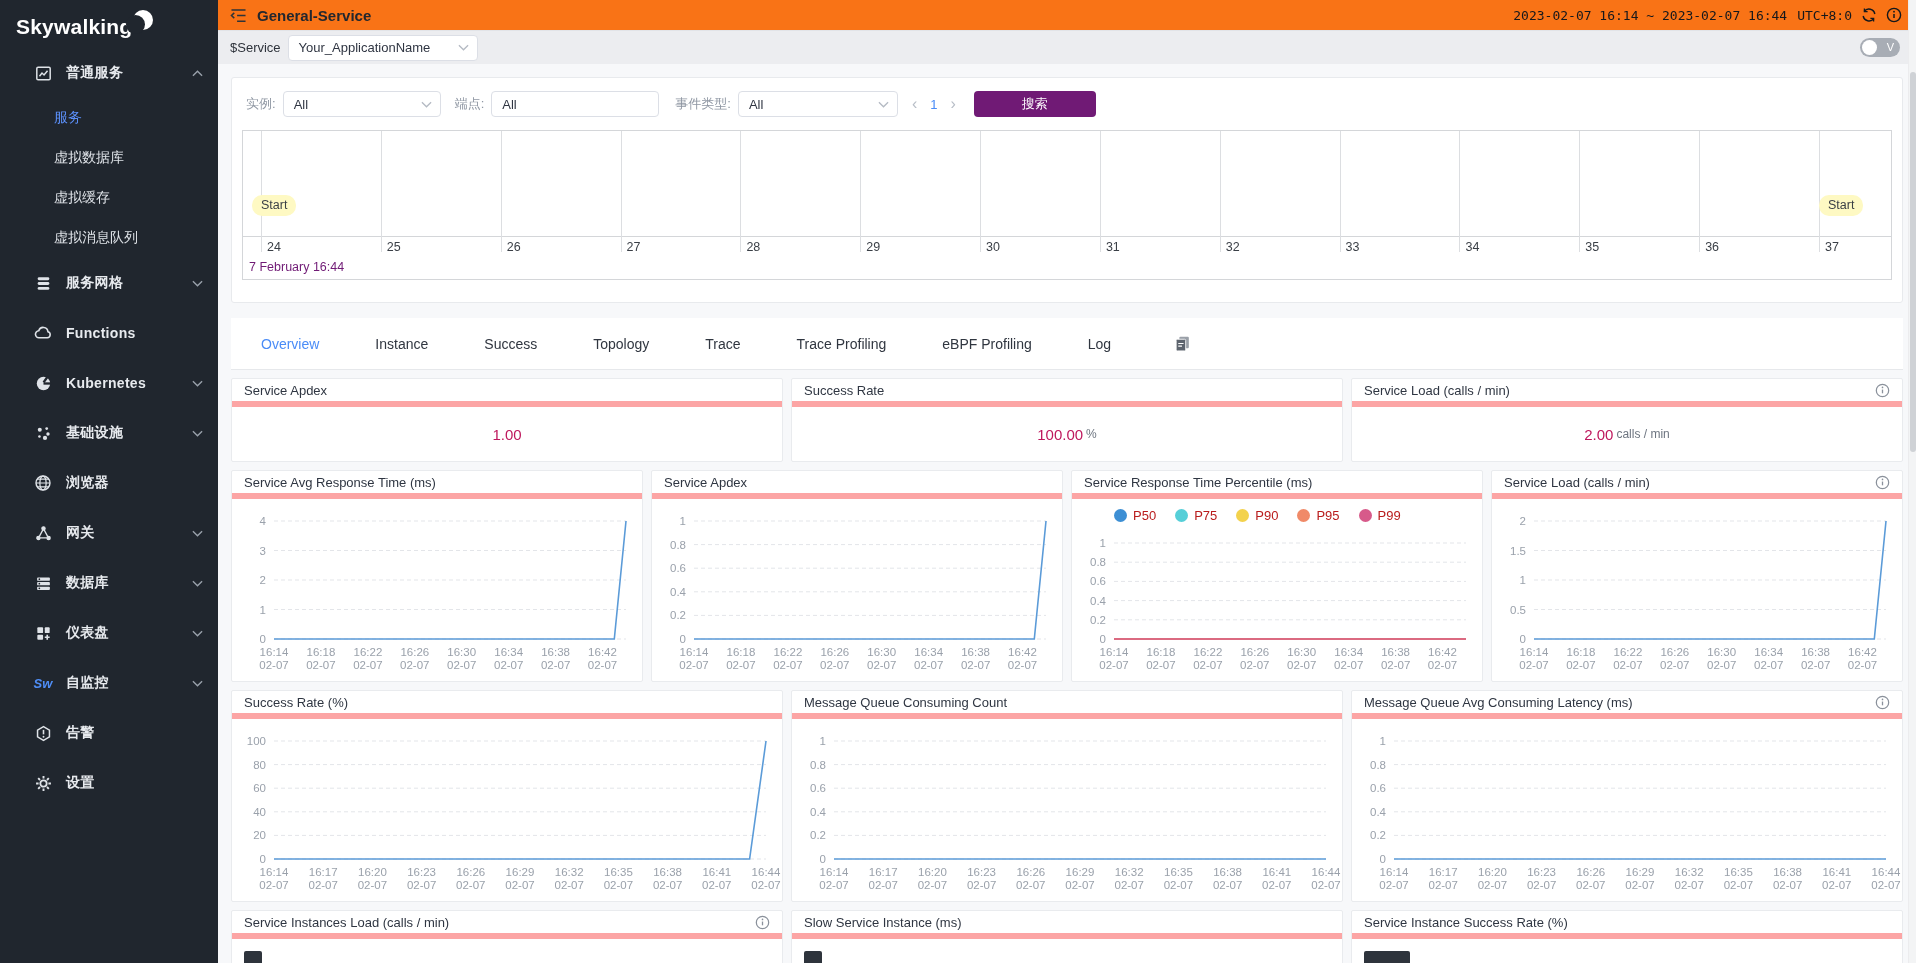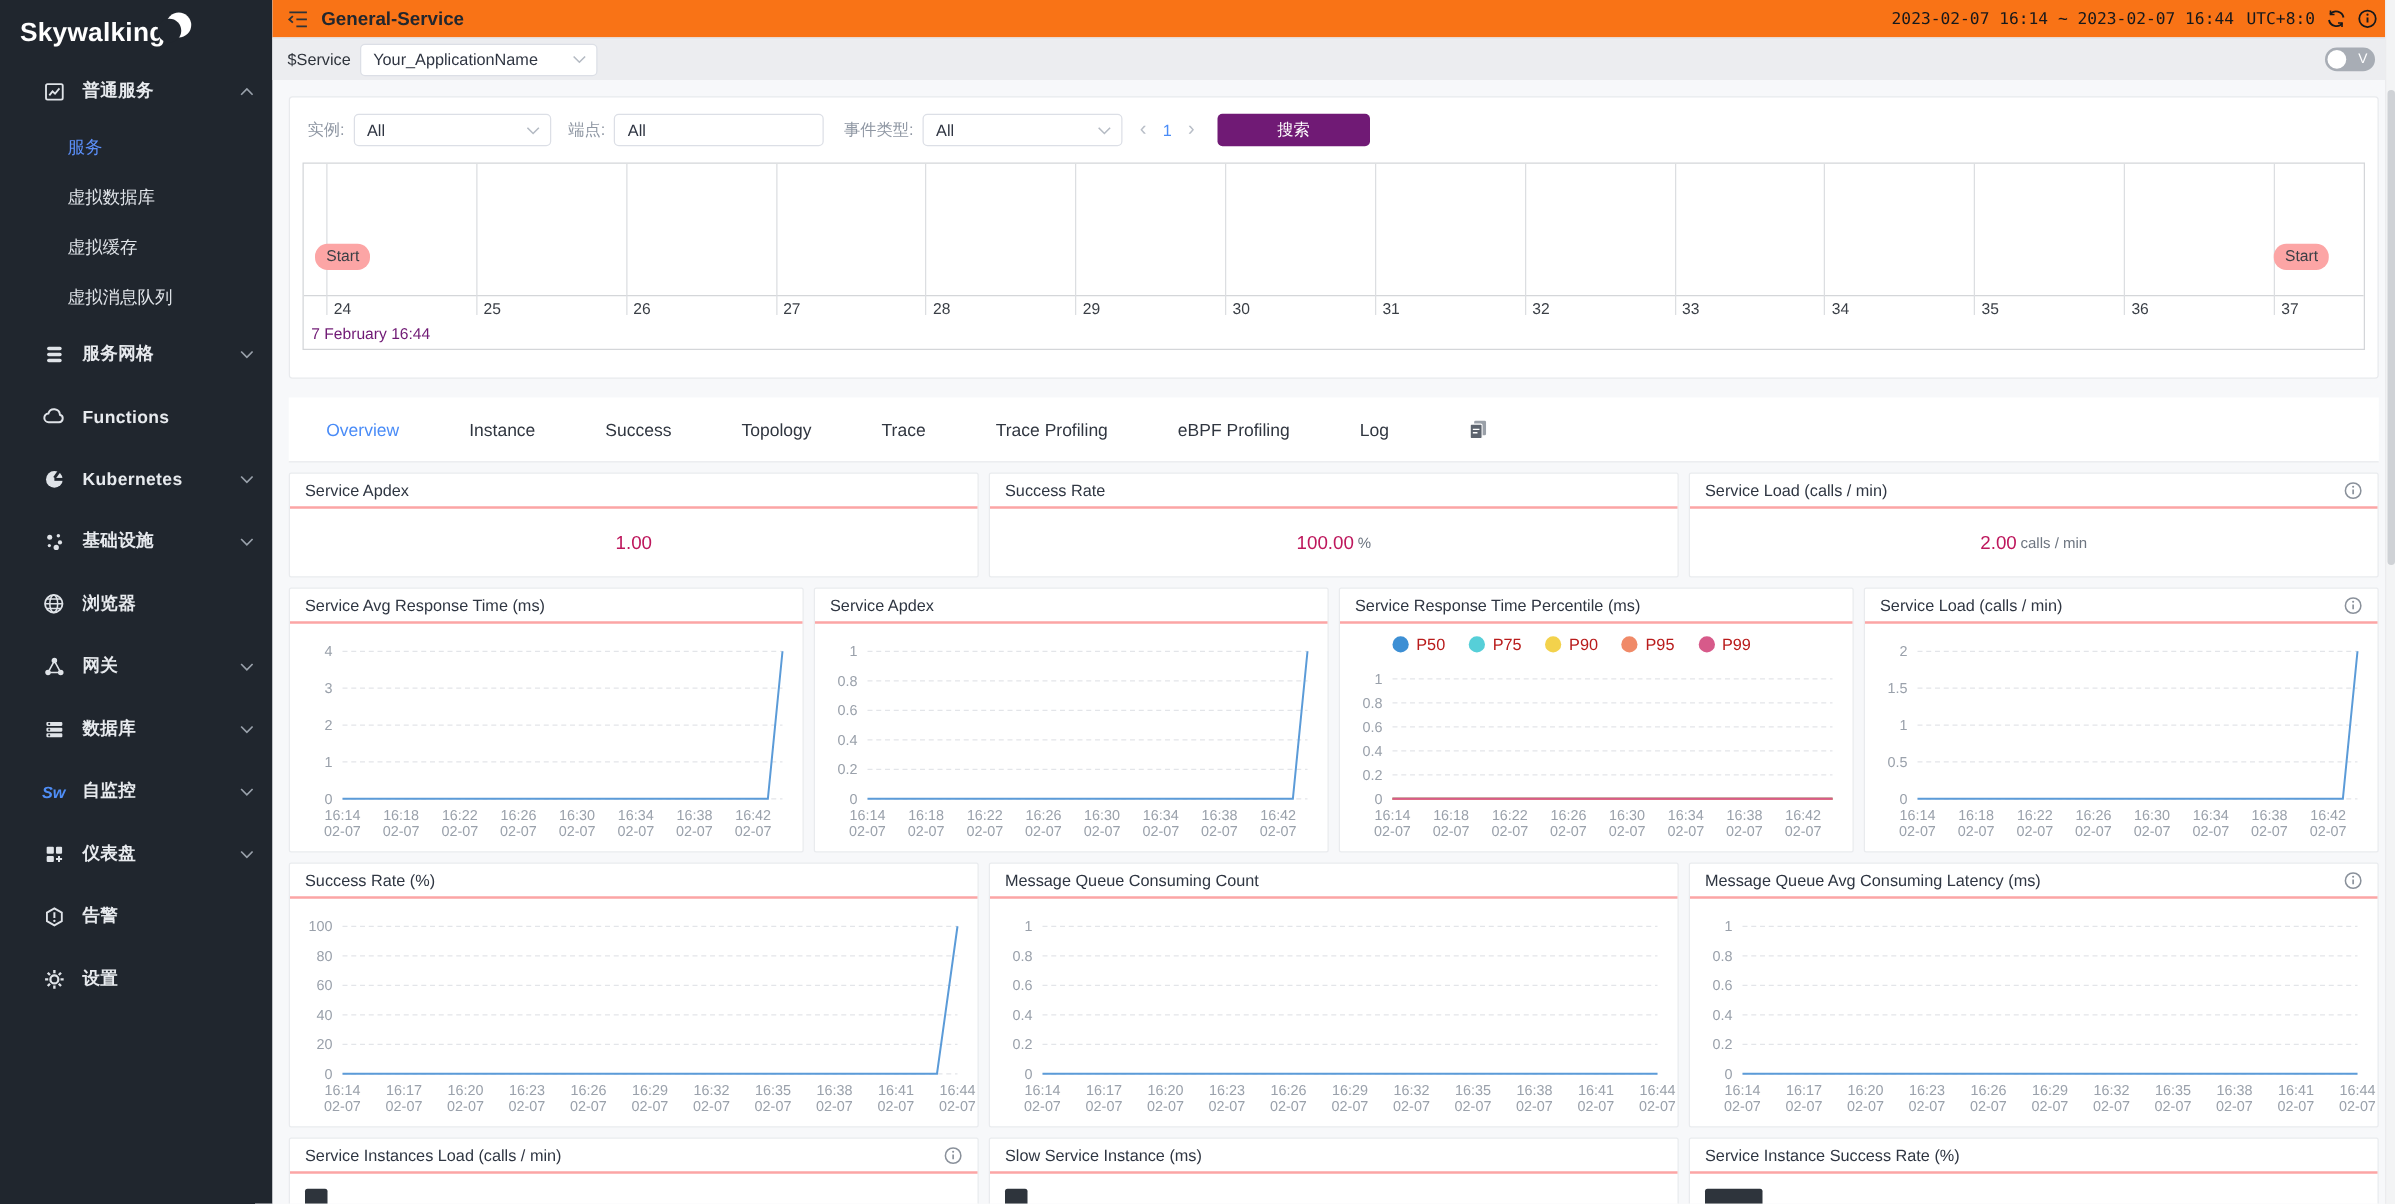--- a/index.html
+++ b/index.html
@@ -52,31 +52,31 @@
   .chev-down-sm { display:flex; }
   .pager { display:flex; align-items:center; gap:13px; margin:0 18px 0 14px; }
   .pg-arrow { color:#b8bec7; font-size:16px; cursor:pointer; }
   .pg-num { color:#4a8cf7; font-size:13px; cursor:pointer; }
   .search-btn { width:122px; height:26px; background:#701a75; border:none; border-radius:4px; color:#fff; font-size:13px; cursor:pointer; font-family:"Liberation Sans",sans-serif; }
 
   .timeline { position:relative; height:150px; border:1px solid #d4d6d9; background:#fff; overflow:hidden; }
   .tl-vline { position:absolute; top:0; width:1px; height:121px; background:#dcdee1; }
   .tl-hline { position:absolute; left:0; right:0; top:105px; height:1px; background:#d4d6d9; }
   .tl-num { position:absolute; top:109px; font-size:12.5px; color:#3a3f46; }
-  .tl-badge { position:absolute; top:64px; height:21px; line-height:21px; padding:0 9px; background:#fca5a5; color:#3a3f45; font-size:12.5px;border-radius:10px; }
+  .tl-badge { position:absolute; top:64px; height:21px; line-height:21px; padding:0 9px; background:#fef9c3; color:#3a3f45; font-size:12.5px;border-radius:10px; }
   .tl-footer { position:absolute; left:6px; top:129px; font-size:12.5px; color:#701a75; }
 
   .tabsbar { margin-top:15px; height:52px; background:#fff; border-bottom:1px solid #e6e8eb; display:flex; align-items:center; padding-left:30px; }
   .tab { font-size:14px; color:#303640; margin-right:56px; cursor:pointer; }
   .tab.active { color:#4a8cf7; }
   .tab-icon { display:flex; cursor:pointer; margin-left:6px; }
 
   .row { display:flex; gap:8px; margin-top:8px; }
   .card { background:#fff; border:1px solid #e9ebee; border-radius:2px; flex:1; min-width:0; }
-  .card-title { display:flex; align-items:center; justify-content:space-between; padding:6px 12px; border-bottom:2px solid #fca5a5; font-size:13px; color:#2f3642; height:28px; }
+  .card-title { display:flex; align-items:center; justify-content:space-between; padding:6px 12px; border-bottom:6px solid #fca5a5; font-size:13px; color:#2f3642; height:28px; }
   .info { display:flex; cursor:pointer; }
 
   .stat-card { height:84px; display:flex; flex-direction:column; }
   .stat-value-wrap { flex:1; display:flex; align-items:center; justify-content:center; }
   .stat-value { font-size:15px; color:#be185d; }
   .stat-unit { font-size:12px; color:#6d7580; margin-left:3px; }
 
   .chart-card { height:212px; display:flex; flex-direction:column; }
   .chart-body { position:relative; flex:1; }
   .svgwrap { position:absolute; inset:0; }
@@ -228,41 +228,41 @@
           </span>
           <span class="mlabel">数据库</span>
           <span class="chev">
             <svg width="11" height="7" viewBox="0 0 12 7">
               <path d="M1 1l5 5 5-5" fill="none" stroke="#99a1ab" stroke-width="1.5"></path>
             </svg>
           </span>
         </div>
         <div class="menu-item">
           <span class="micon">
-            <span class="sw-logo">Sw</span>
-          </span>
-          <span class="mlabel">自监控</span>
-          <span class="chev">
-            <svg width="11" height="7" viewBox="0 0 12 7">
-              <path d="M1 1l5 5 5-5" fill="none" stroke="#99a1ab" stroke-width="1.5"></path>
-            </svg>
-          </span>
-        </div>
-        <div class="menu-item">
-          <span class="micon">
             <svg viewBox="0 0 16 16" width="17" height="17">
               <g fill="#dfe3e8">
                 <rect x="2.2" y="2.2" width="5.4" height="5.4" rx="0.8"></rect>
                 <rect x="9.2" y="2.2" width="4.6" height="5.4" rx="0.8"></rect>
                 <rect x="2.2" y="9.2" width="5.4" height="4.6" rx="0.8"></rect>
               </g>
               <path d="M11.5 9.2v4.6M9.2 11.5h4.6" stroke="#dfe3e8" stroke-width="1.5" fill="none"></path>
             </svg>
           </span>
           <span class="mlabel">仪表盘</span>
+          <span class="chev">
+            <svg width="11" height="7" viewBox="0 0 12 7">
+              <path d="M1 1l5 5 5-5" fill="none" stroke="#99a1ab" stroke-width="1.5"></path>
+            </svg>
+          </span>
+        </div>
+        <div class="menu-item">
+          <span class="micon">
+            <span class="sw-logo">Sw</span>
+          </span>
+          <span class="mlabel">自监控</span>
           <span class="chev">
             <svg width="11" height="7" viewBox="0 0 12 7">
               <path d="M1 1l5 5 5-5" fill="none" stroke="#99a1ab" stroke-width="1.5"></path>
             </svg>
           </span>
         </div>
         <div class="menu-item">
           <span class="micon">
             <svg viewBox="0 0 16 16" width="17" height="17">
               <path d="M8 1.6l5.6 3.2v6.4L8 14.4l-5.6-3.2V4.8z" fill="none" stroke="#dfe3e8" stroke-width="1.4"></path>

